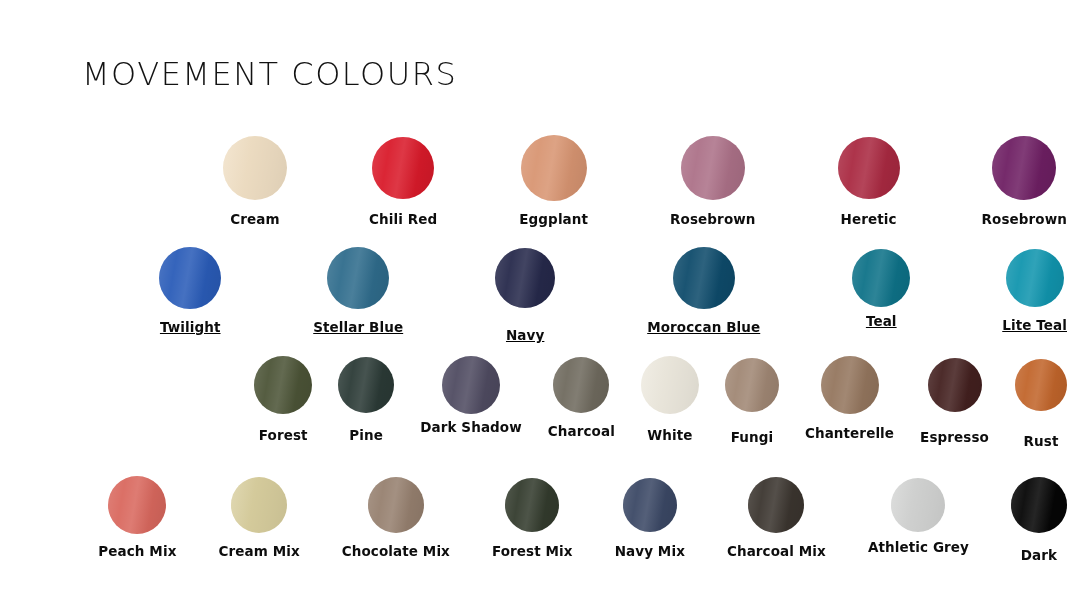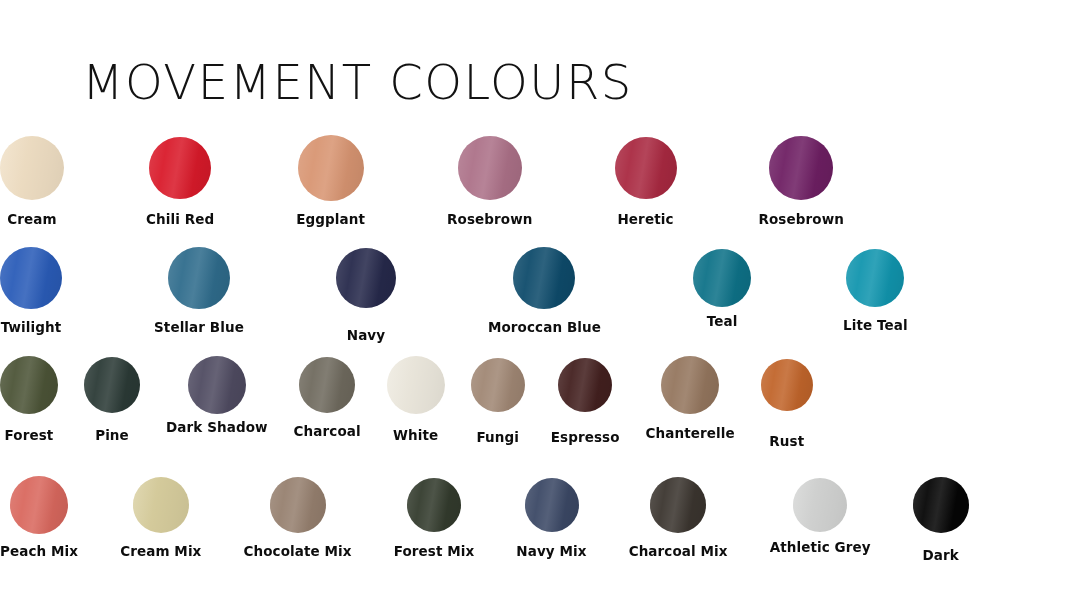--- a/index.html
+++ b/index.html
@@ -22,43 +22,43 @@
     height: 600px;
     background: #ffffff;
   }
 
   
   .title {
     position: absolute;
     left: 82px;
     top: 58px;
     font-family: "DejaVu Sans", sans-serif;
-    font-size: 48px;
+    font-size: 32px;
     font-weight: 300;
     letter-spacing: 1.5px;
     color: #121212;
     white-space: nowrap;
     line-height: 1;
   }
 
   
   .rows {
     position: absolute;
     left: 0;
     top: 132px;
     width: 1067px;
   }
   .row {
     display: flex;
-    justify-content: flex-start;
+    justify-content: flex-end;
     align-items: flex-start;
     width: 1067px;
   }
   .row-1 { height: 112px; }
-  .row-2 { height: 110px; }
+  .row-2 { height: 110px; text-decoration: underline; }
   .row-3 { height: 120px; }
   .row-4 { height: 118px; }
 
   .swatch-cell {
     display: flex;
     flex-direction: column;
     align-items: center;
     flex: 0 0 auto;
   }
 
@@ -222,29 +222,29 @@
           <div class="swatch-label" style="margin-top: 11px;">White</div>
         </div>
         <div class="swatch-cell">
           <div class="dot-wrap" style="height: 62px;">
             <div class="dot" title="Fungi" style="width: 54px; height: 54px; background: rgb(160, 135, 116);"></div>
           </div>
           <div class="swatch-label" style="margin-top: 13px;">Fungi</div>
         </div>
         <div class="swatch-cell">
           <div class="dot-wrap" style="height: 62px;">
+            <div class="dot" title="Chanterelle" style="width: 58px; height: 58px; background: rgb(148, 118, 94);"></div>
+          </div>
+          <div class="swatch-label" style="margin-top: 9px;">Chanterelle</div>
+        </div>
+        <div class="swatch-cell">
+          <div class="dot-wrap" style="height: 62px;">
             <div class="dot" title="Espresso" style="width: 54px; height: 54px; background: rgb(67, 32, 31);"></div>
           </div>
           <div class="swatch-label" style="margin-top: 13px;">Espresso</div>
-        </div>
-        <div class="swatch-cell">
-          <div class="dot-wrap" style="height: 62px;">
-            <div class="dot" title="Chanterelle" style="width: 58px; height: 58px; background: rgb(148, 118, 94);"></div>
-          </div>
-          <div class="swatch-label" style="margin-top: 9px;">Chanterelle</div>
         </div>
         <div class="swatch-cell">
           <div class="dot-wrap" style="height: 62px;">
             <div class="dot" title="Rust" style="width: 52px; height: 52px; background: rgb(193, 101, 43);"></div>
           </div>
           <div class="swatch-label" style="margin-top: 17px;">Rust</div>
         </div>
       </div>
     <div class="row row-4" style="gap: 42px;">
         <div class="swatch-cell">

